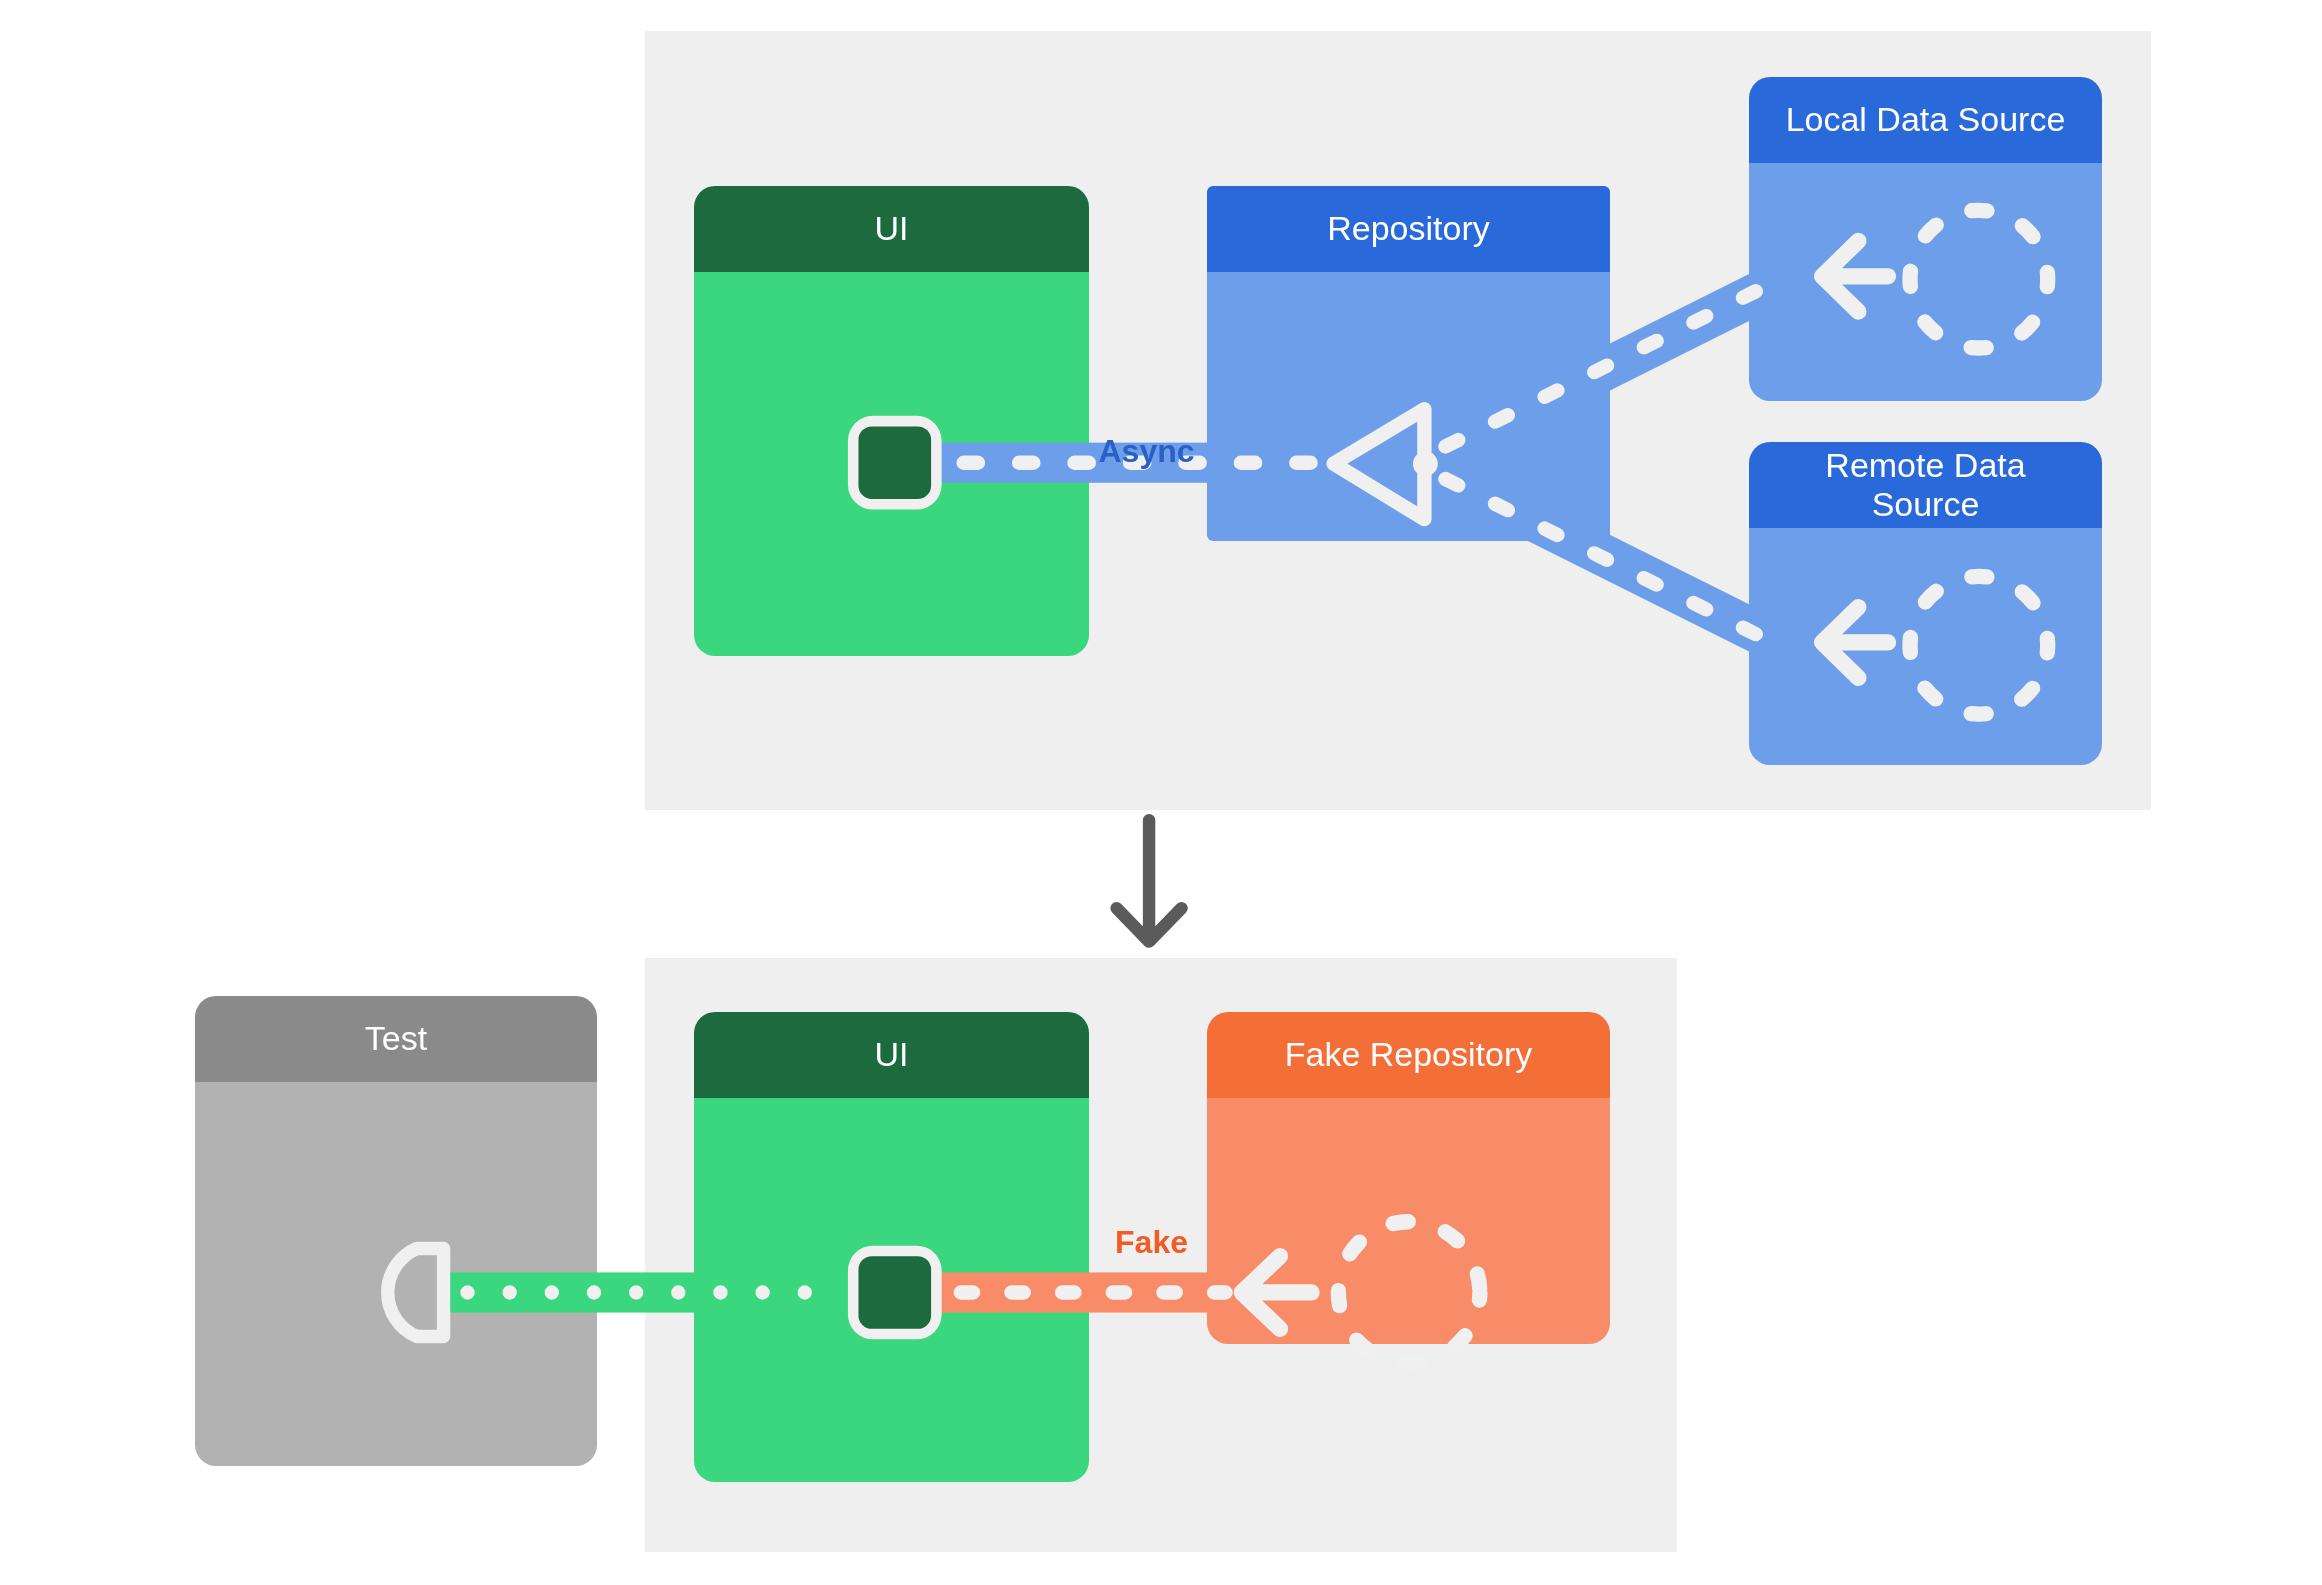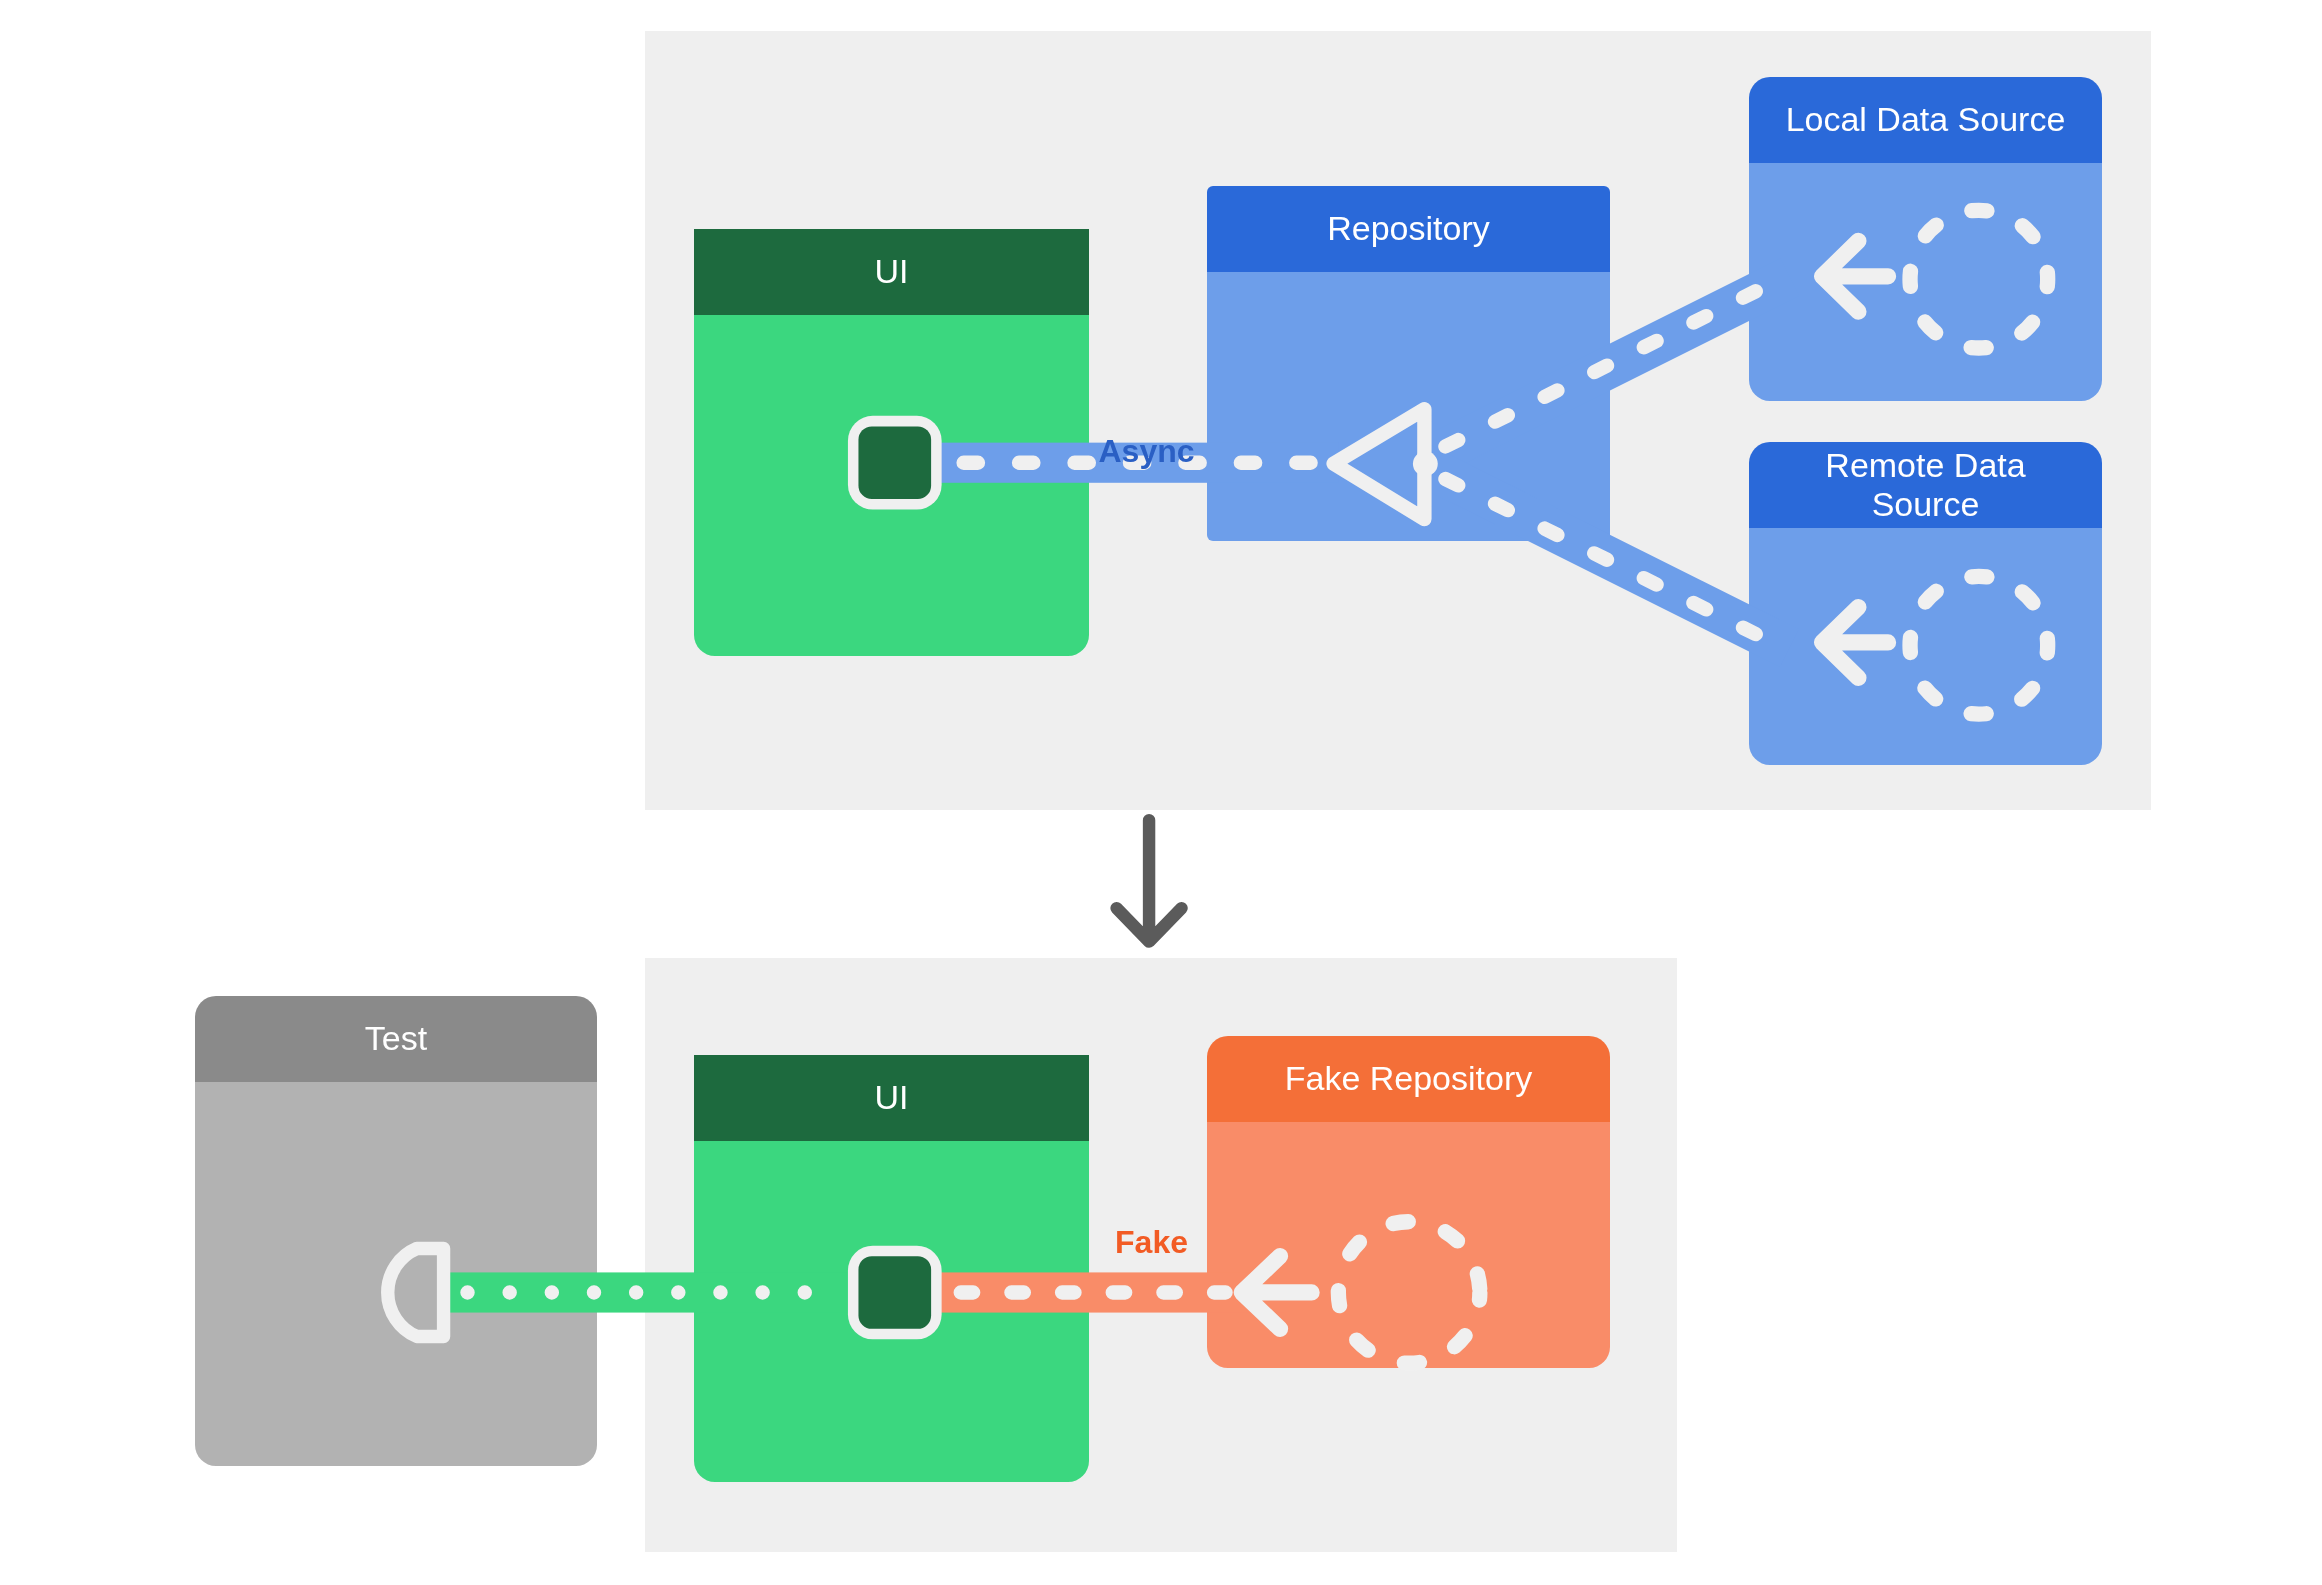--- a/index.html
+++ b/index.html
@@ -16,21 +16,21 @@
     position:relative; width:2323px; height:1586px; overflow:hidden;
     font-family:"Liberation Sans", sans-serif; background:var(--page);
   }
   .panel{position:absolute; background:var(--panel);}
   .box{position:absolute; border-radius:21px; overflow:hidden;
        display:flex; flex-direction:column;}
   .box-header{height:86px; flex:0 0 86px; display:flex; align-items:center;
        justify-content:center; color:var(--header_text); font-size:34px;
        line-height:1.16; text-align:center;}
   .box-body{flex:1 1 auto;}
-  .hdr-green{background:var(--green_dark);margin-top:43px;} .body-green{background:var(--green);}
+  .hdr-green{background:var(--green_dark);} .body-green{background:var(--green);}
   .hdr-blue{background:var(--blue);}        .body-blue{background:var(--blue_light);}
   .hdr-orange{background:var(--orange);}    .body-orange{background:var(--orange_light);}
   .hdr-gray{background:var(--gray);}        .body-gray{background:var(--gray_light);}
   .wrap-narrow{max-width:239px;}
   .edge-label{position:absolute; width:105px; font-size:32px; font-weight:bold;
        text-align:center;}
   #async-label{left:1094px; top:401px; color:var(--async);margin-top:32px;}
   #sync-label{left:1099px; top:1224px; color:var(--sync);}
   #overlay{position:absolute; left:0; top:0; width:2323px; height:1586px;
        pointer-events:none;}
@@ -99,21 +99,21 @@
     <div class="box-body body-gray"></div>
   </div>
 
   <div class="box" style="left:694px; top:1012px; width:395px; height:470px;">
     <div class="box-header hdr-green">
       <span>UI</span>
     </div>
     <div class="box-body body-green"></div>
   </div>
 
-  <div class="box" style="left:1207px; top:1036px; width:403px; height:332px;">
+  <div class="box" style="left:1207px; top:1012px; width:403px; height:332px;">
     <div class="box-header hdr-orange">
       <span>Fake Repository</span>
     </div>
     <div class="box-body body-orange"></div>
   </div>
 
   <svg id="overlay" viewBox="0 0 2430 1659" xmlns="http://www.w3.org/2000/svg">
 
     <line class="bandline-blue" x1="1478" y1="487" x2="1872" y2="290"></line>
     <line class="bandline-blue" x1="1478" y1="481" x2="1872" y2="678"></line>

